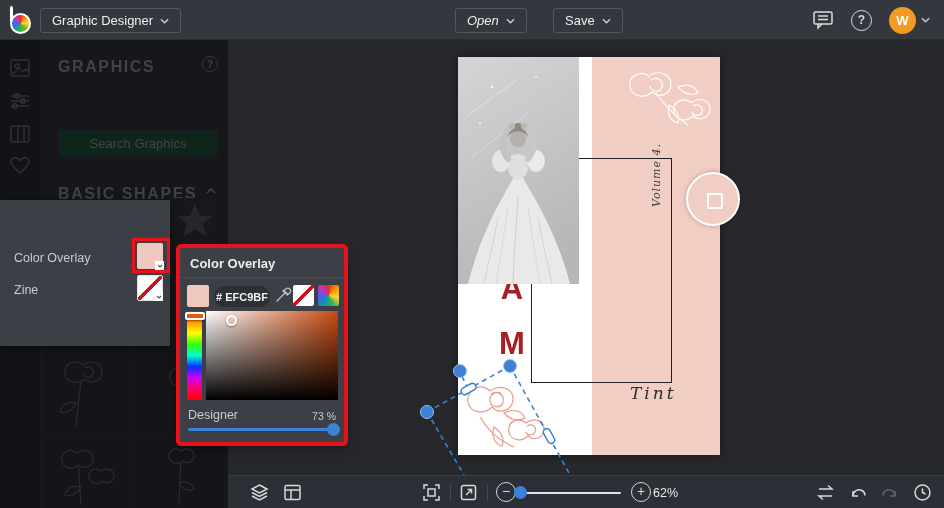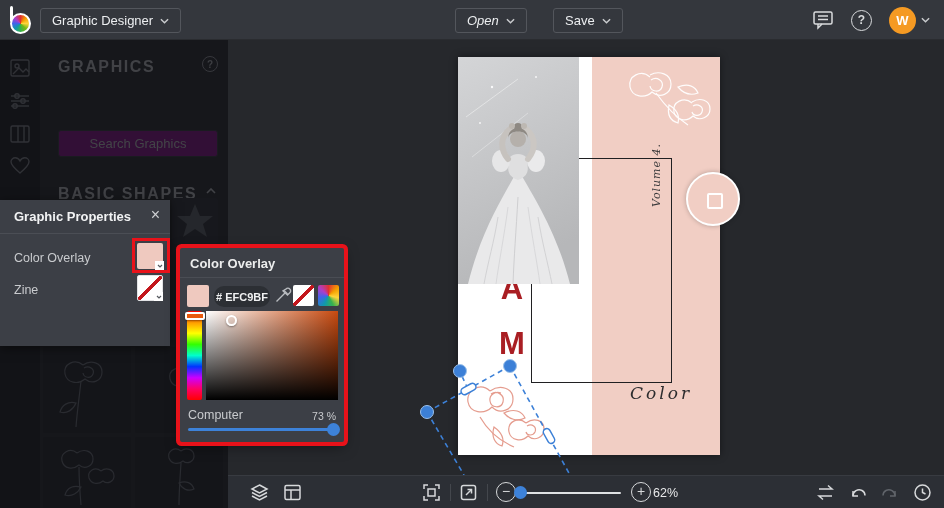--- a/index.html
+++ b/index.html
@@ -27,21 +27,21 @@
 
   
   .iconstrip { position:absolute; left:0; top:40px; width:40px; height:468px; background:#212329; z-index:1; }
   .iconstrip .sicon { position:absolute; left:9px; width:22px; height:22px; stroke:#6b6f75; stroke-width:1.4; fill:none; }
   .sidepanel { position:absolute; left:40px; top:40px; width:188px; height:468px; background:#2b2d33; z-index:1; }
   .sec-head { position:absolute; left:18px; color:#96999e; font-size:16px; letter-spacing:1.6px; font-weight:700; }
   .q-mini { position:absolute; width:16px; height:16px; border:1.3px solid #7c7f85; border-radius:50%;
     color:#8b8e93; font-size:10px; font-weight:700; display:flex; align-items:center; justify-content:center; }
   .btn-green { position:absolute; left:18px; top:45px; width:160px; height:28px; background:#2f8c3c;
     border:none; border-radius:3px; color:#d9efdc; font-size:13px; cursor:pointer; }
-  .search-box { position:absolute; left:18px; top:90px; width:160px; height:27px; background:#701a75;
+  .search-box { position:absolute; left:18px; top:90px; width:160px; height:27px; background:#14532d;
     border:1px solid #36393f; border-radius:3px; color:#9a9da1; font-size:13px; text-align:center; }
   .search-box::placeholder { color:#9a9da1; }
   .chev-up { position:absolute; width:10px; height:6px; stroke:#96999e; stroke-width:1.6; fill:none; }
   .tile { position:absolute; background:#26282e; border-radius:2px; }
   .thumb-svg { width:100%; height:100%; stroke:#5b5f66; fill:none; stroke-width:1.2; }
   .star-tile { position:absolute; left:132px; top:158px; width:46px; height:46px; background:#2e3037; }
 
   
   .dim { position:absolute; left:0; top:40px; width:228px; height:468px; background:rgba(8,9,11,0.6); z-index:5; }
 
@@ -297,21 +297,21 @@
         <path d="M50,102 C42,92 42,80 52,72" stroke="#c6c2be" stroke-width="6" stroke-linecap="round" fill="none"></path>
         <path d="M70,102 C78,92 78,80 68,72" stroke="#cbc7c3" stroke-width="6" stroke-linecap="round" fill="none"></path>
         <circle cx="60" cy="82" r="8" fill="#b5b0ab"></circle>
         <path d="M50,82 C50,72 70,72 70,82 C70,75 66,71 60,71 C54,71 50,75 50,82 Z" fill="#8e8983"></path>
         <circle cx="60" cy="70" r="4" fill="#8e8983"></circle>
         <circle cx="54" cy="69" r="3" fill="#bdb8b2"></circle>
         <circle cx="66" cy="69" r="3" fill="#bdb8b2"></circle>
       </svg>
 
       <div class="volume">Volume 4.</div>
-      <div class="zine">Color</div>
+      <div class="zine">Tint</div>
 
       <svg class="roses-pink" viewBox="0 0 92 80">
         <path d="M30,16 c-10,-9 -24,-1 -22,11 c2,11 16,13 24,5 c8,8 21,3 21,-8 c0,-11 -13,-15 -23,-8"></path>
         <path d="M31,19 c6,-4 14,1 12,8 c-2,7 -12,6 -13,-1 c-1,-6 5,-10 11,-8"></path>
         <path d="M66,48 c-8,-7 -19,-1 -17,9 c2,9 13,10 19,4 c7,6 16,1 16,-7 c0,-9 -10,-12 -18,-6"></path>
         <path d="M67,51 c5,-3 10,1 8,6 c-2,4 -8,4 -9,0"></path>
         <path d="M20,42 C28,56 40,66 54,72"></path>
         <path d="M34,52 c-3,10 1,17 8,19 c3,-8 -1,-14 -8,-19 z"></path>
         <path d="M44,38 c10,-5 18,-2 21,5 c-8,4 -16,1 -21,-5 z"></path>
       </svg>
@@ -380,24 +380,20 @@
       <path d="M15,13 C15,8 10,5.5 6,7.5 C4,8.6 3,10.5 3,12.5"></path>
       <polyline points="15,8 15,13 10,13"></polyline>
     </svg>
     <svg class="ticon" style="left:685px;" viewBox="0 0 19 19">
       <circle cx="9.5" cy="9.5" r="7.5"></circle>
         <polyline points="9.5,5.5 9.5,9.5 12.5,11"></polyline>
     </svg>
   </footer>
 
   <section class="props">
-    <div class="props-head">
-      <span class="t">Graphic Properties</span>
-      <span class="x">×</span>
-    </div>
     <div class="prow-label" style="top:51px;">Color Overlay</div>
     <div class="swatch" style="top: 43px; background: rgb(239, 201, 191);">
       <div class="tab">
         <svg viewBox="0 0 6 4">
             <polyline points="1,1 3,3 5,1"></polyline>
           </svg>
       </div>
     </div>
     <div class="prow-label" style="top:83px;">Zine</div>
     <div class="swatch none-bg" style="top:75px;">
@@ -423,20 +419,20 @@
       <path d="M12,3 C13,1.8 14.8,1.8 15.8,3 C16.9,4.1 16.9,5.8 15.8,6.8 L13.5,9 L9,4.8 Z"></path>
     </svg>
     <div class="pp-none"></div>
     <div class="pp-rainbow"></div>
     <div class="hue-bar">
       <div class="hue-handle"></div>
     </div>
     <div class="sat-square">
       <div class="sat-picker"></div>
     </div>
-    <div class="int-label">Computer</div>
+    <div class="int-label">Designer</div>
     <div class="int-value">73 %</div>
     <div class="int-track">
       <div class="int-handle"></div>
     </div>
   </section>
 
 </div>
 
 </body></html>

